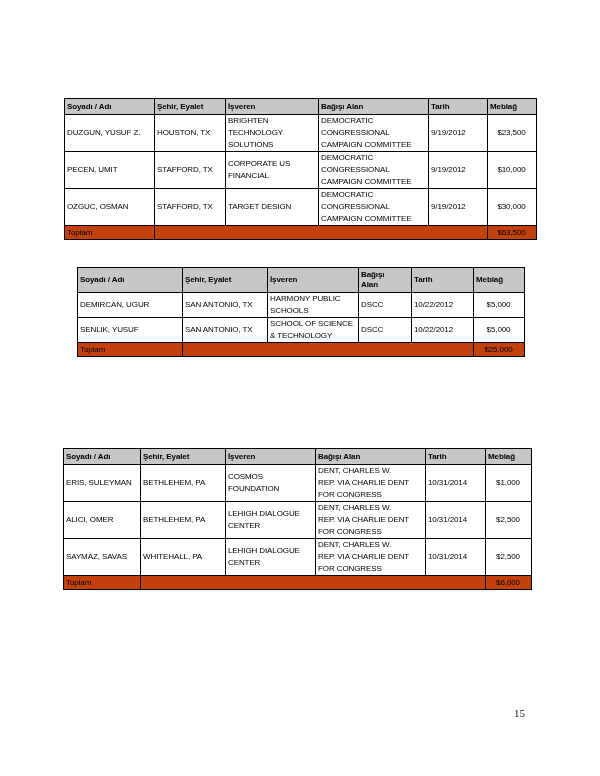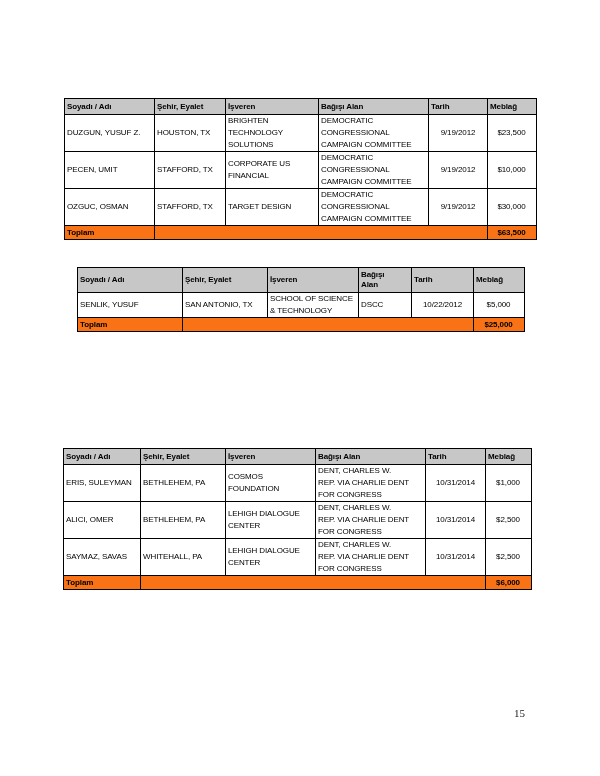--- a/index.html
+++ b/index.html
@@ -10,23 +10,23 @@
   table.dt{
     position:absolute;border-collapse:collapse;table-layout:fixed;
     border:1.5px solid #000;background:#fff;
   }
   .dt th,.dt td{
     border:1px solid #000;font-size:8px;line-height:12px;letter-spacing:-0.1px;
     padding:0 2px;vertical-align:middle;white-space:pre;overflow:hidden;
   }
   .dt th{background:#c7c7c7;font-weight:bold;text-align:left;line-height:10px;}
   .dt td{text-align:left;}
-  .dt td.c{text-align:center;}
+  .dt td.c{}
   .dt td.r{text-align:center;padding-right:3px;}
-  .dt tr.total td{background:#f97316;font-weight:bold;}
+  .dt tr.total td{background:#c2410c;font-weight:normal;}
   tr.h16{height:16px}
   tr.h25{height:25px}
   tr.h37{height:37px}
   tr.h24{height:24px}
   tr.h13{height:13px}
   tr.h14{height:14px}
   .pg{
     position:absolute;left:514px;top:707px;
     font-family:"Liberation Serif",serif;font-size:11px;color:#222;
   }
@@ -106,20 +106,29 @@
       <tr class="h25">
     <th>Soyadı / Adı</th>
     <th>Şehir, Eyalet</th>
     <th>İşveren</th>
     <th>Bağışı
 Alan</th>
     <th>Tarih</th>
     <th>Meblağ</th>
   </tr>
   <tr class="h24">
+    <td>DEMIRCAN, UGUR</td>
+    <td>SAN ANTONIO, TX</td>
+    <td>HARMONY PUBLIC
+SCHOOLS</td>
+    <td>DSCC</td>
+    <td class="c">10/22/2012</td>
+    <td class="r">$5,000</td>
+  </tr>
+  <tr class="h24">
     <td>SENLIK, YUSUF</td>
     <td>SAN ANTONIO, TX</td>
     <td>SCHOOL OF SCIENCE
 &amp; TECHNOLOGY</td>
     <td>DSCC</td>
     <td class="c">10/22/2012</td>
     <td class="r">$5,000</td>
   </tr>
   <tr class="total h14">
     <td>Toplam</td>

